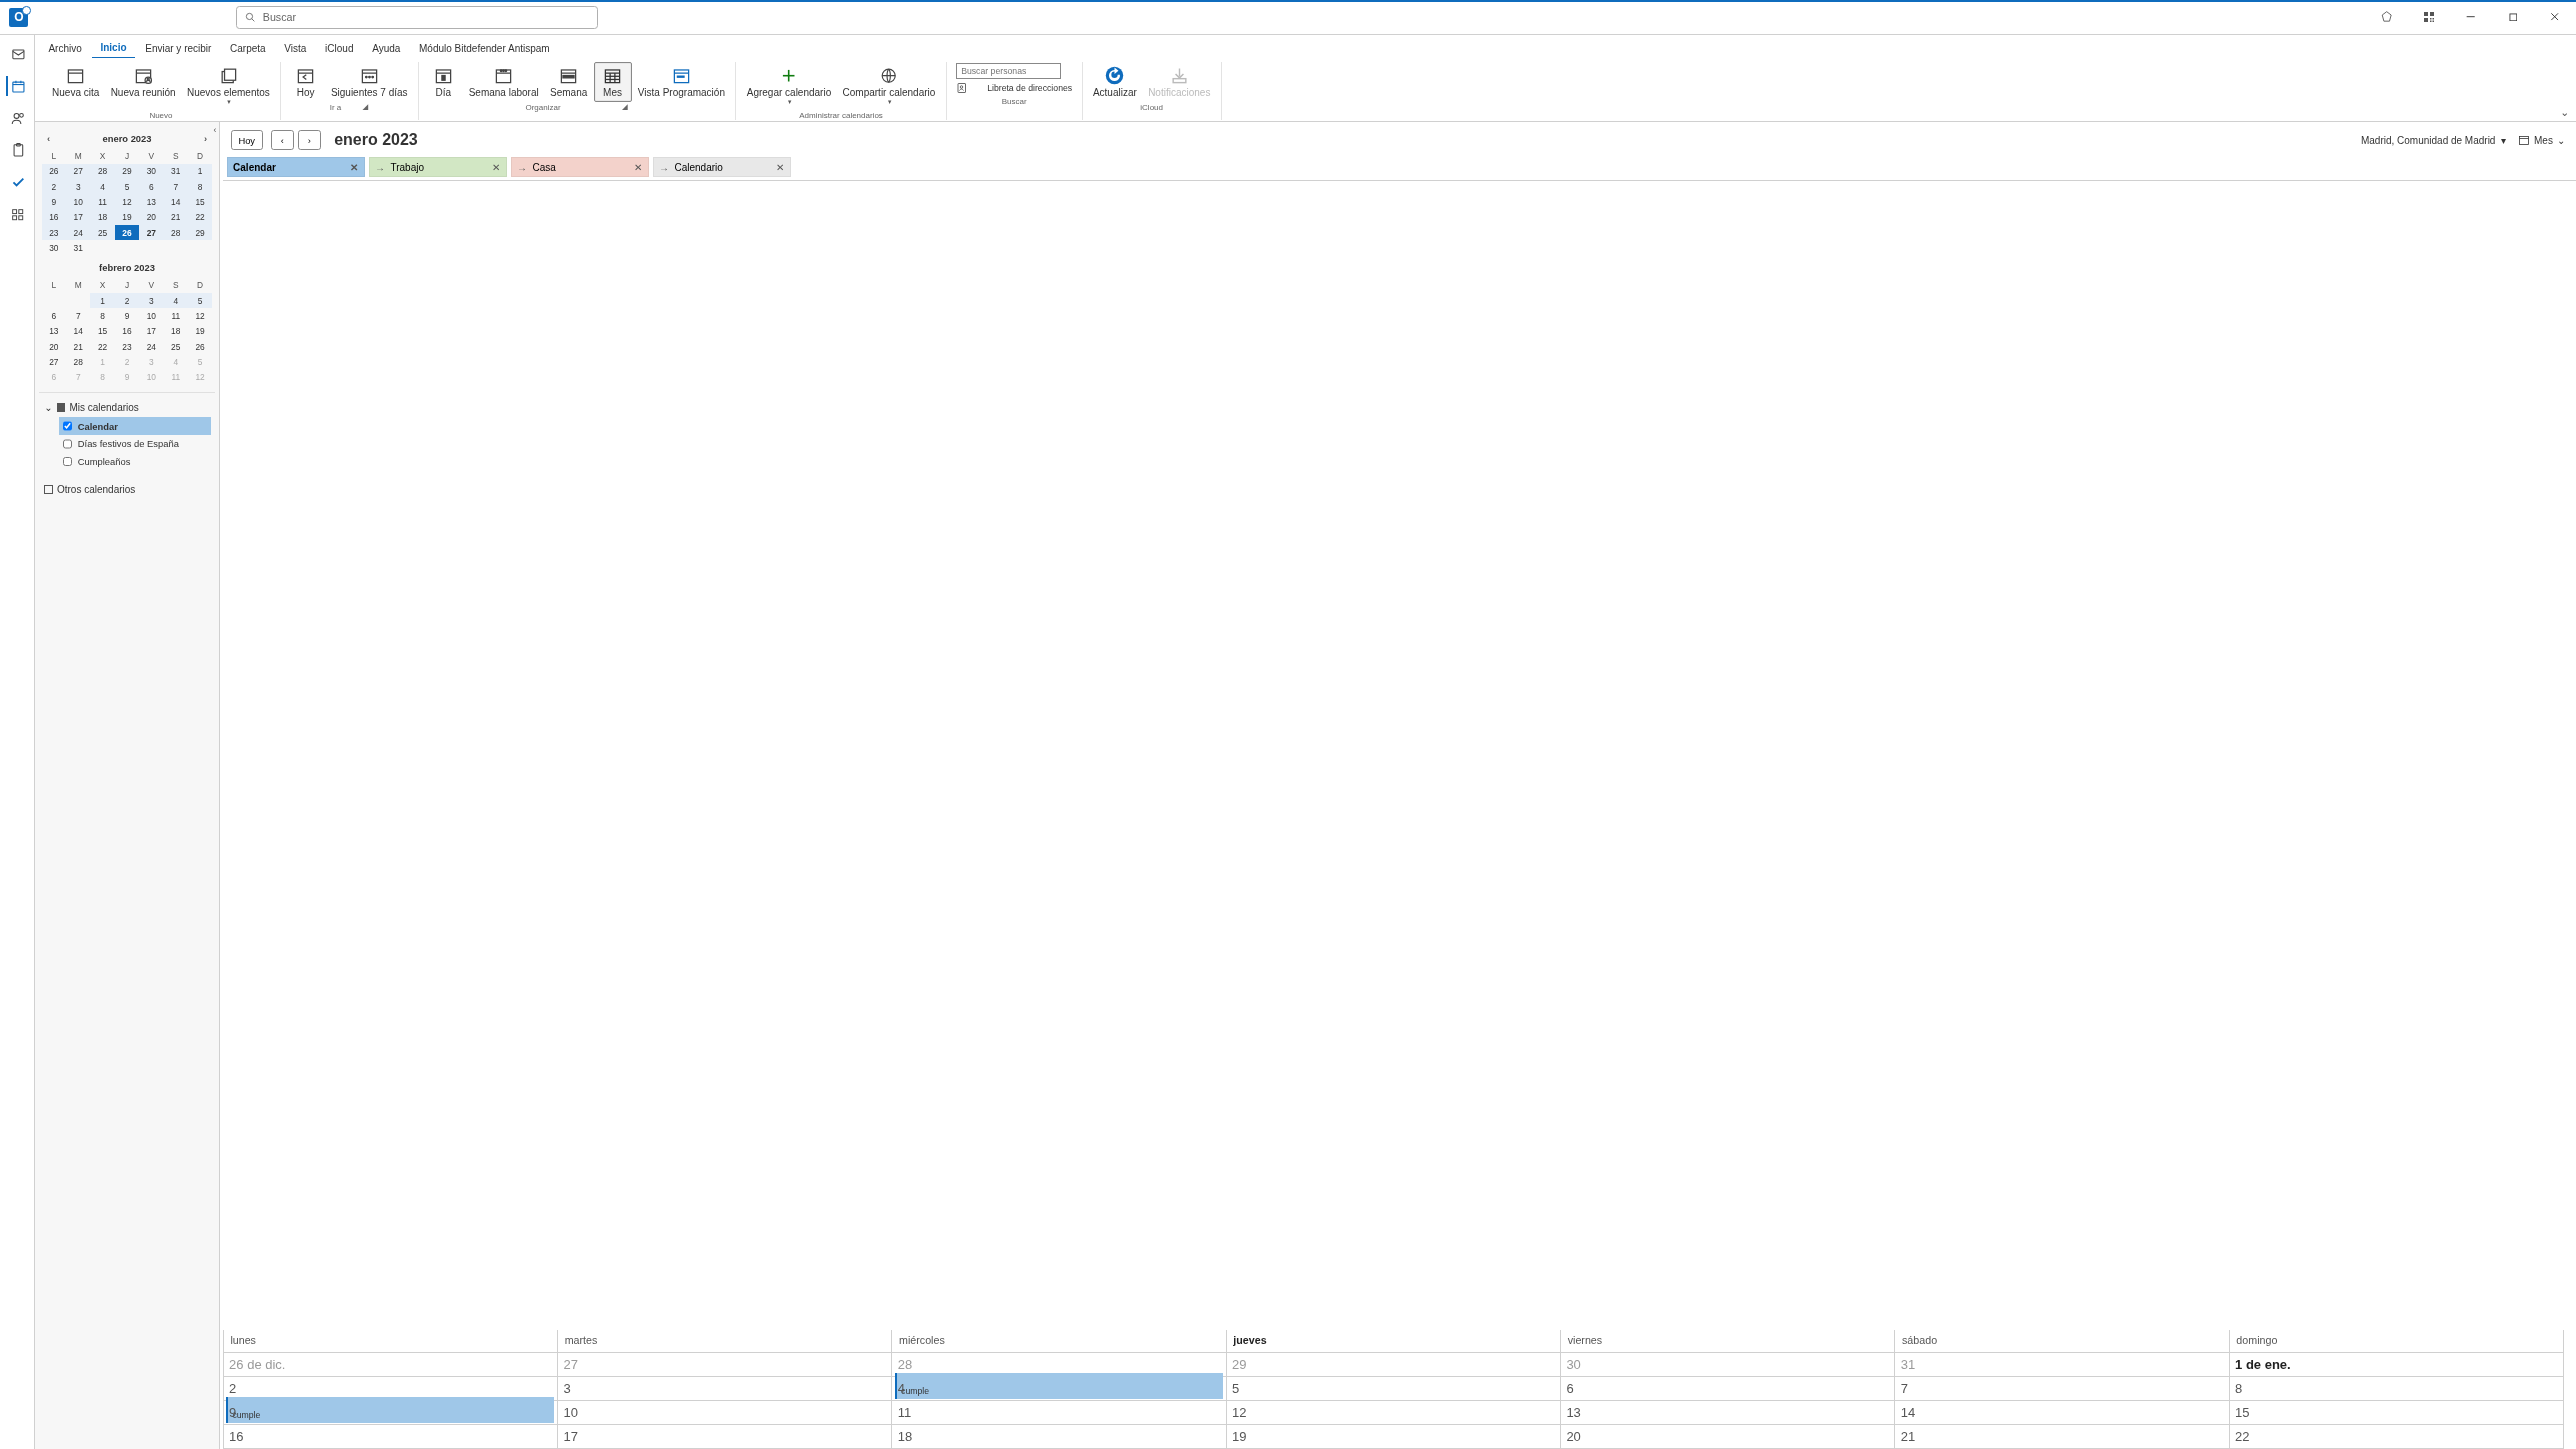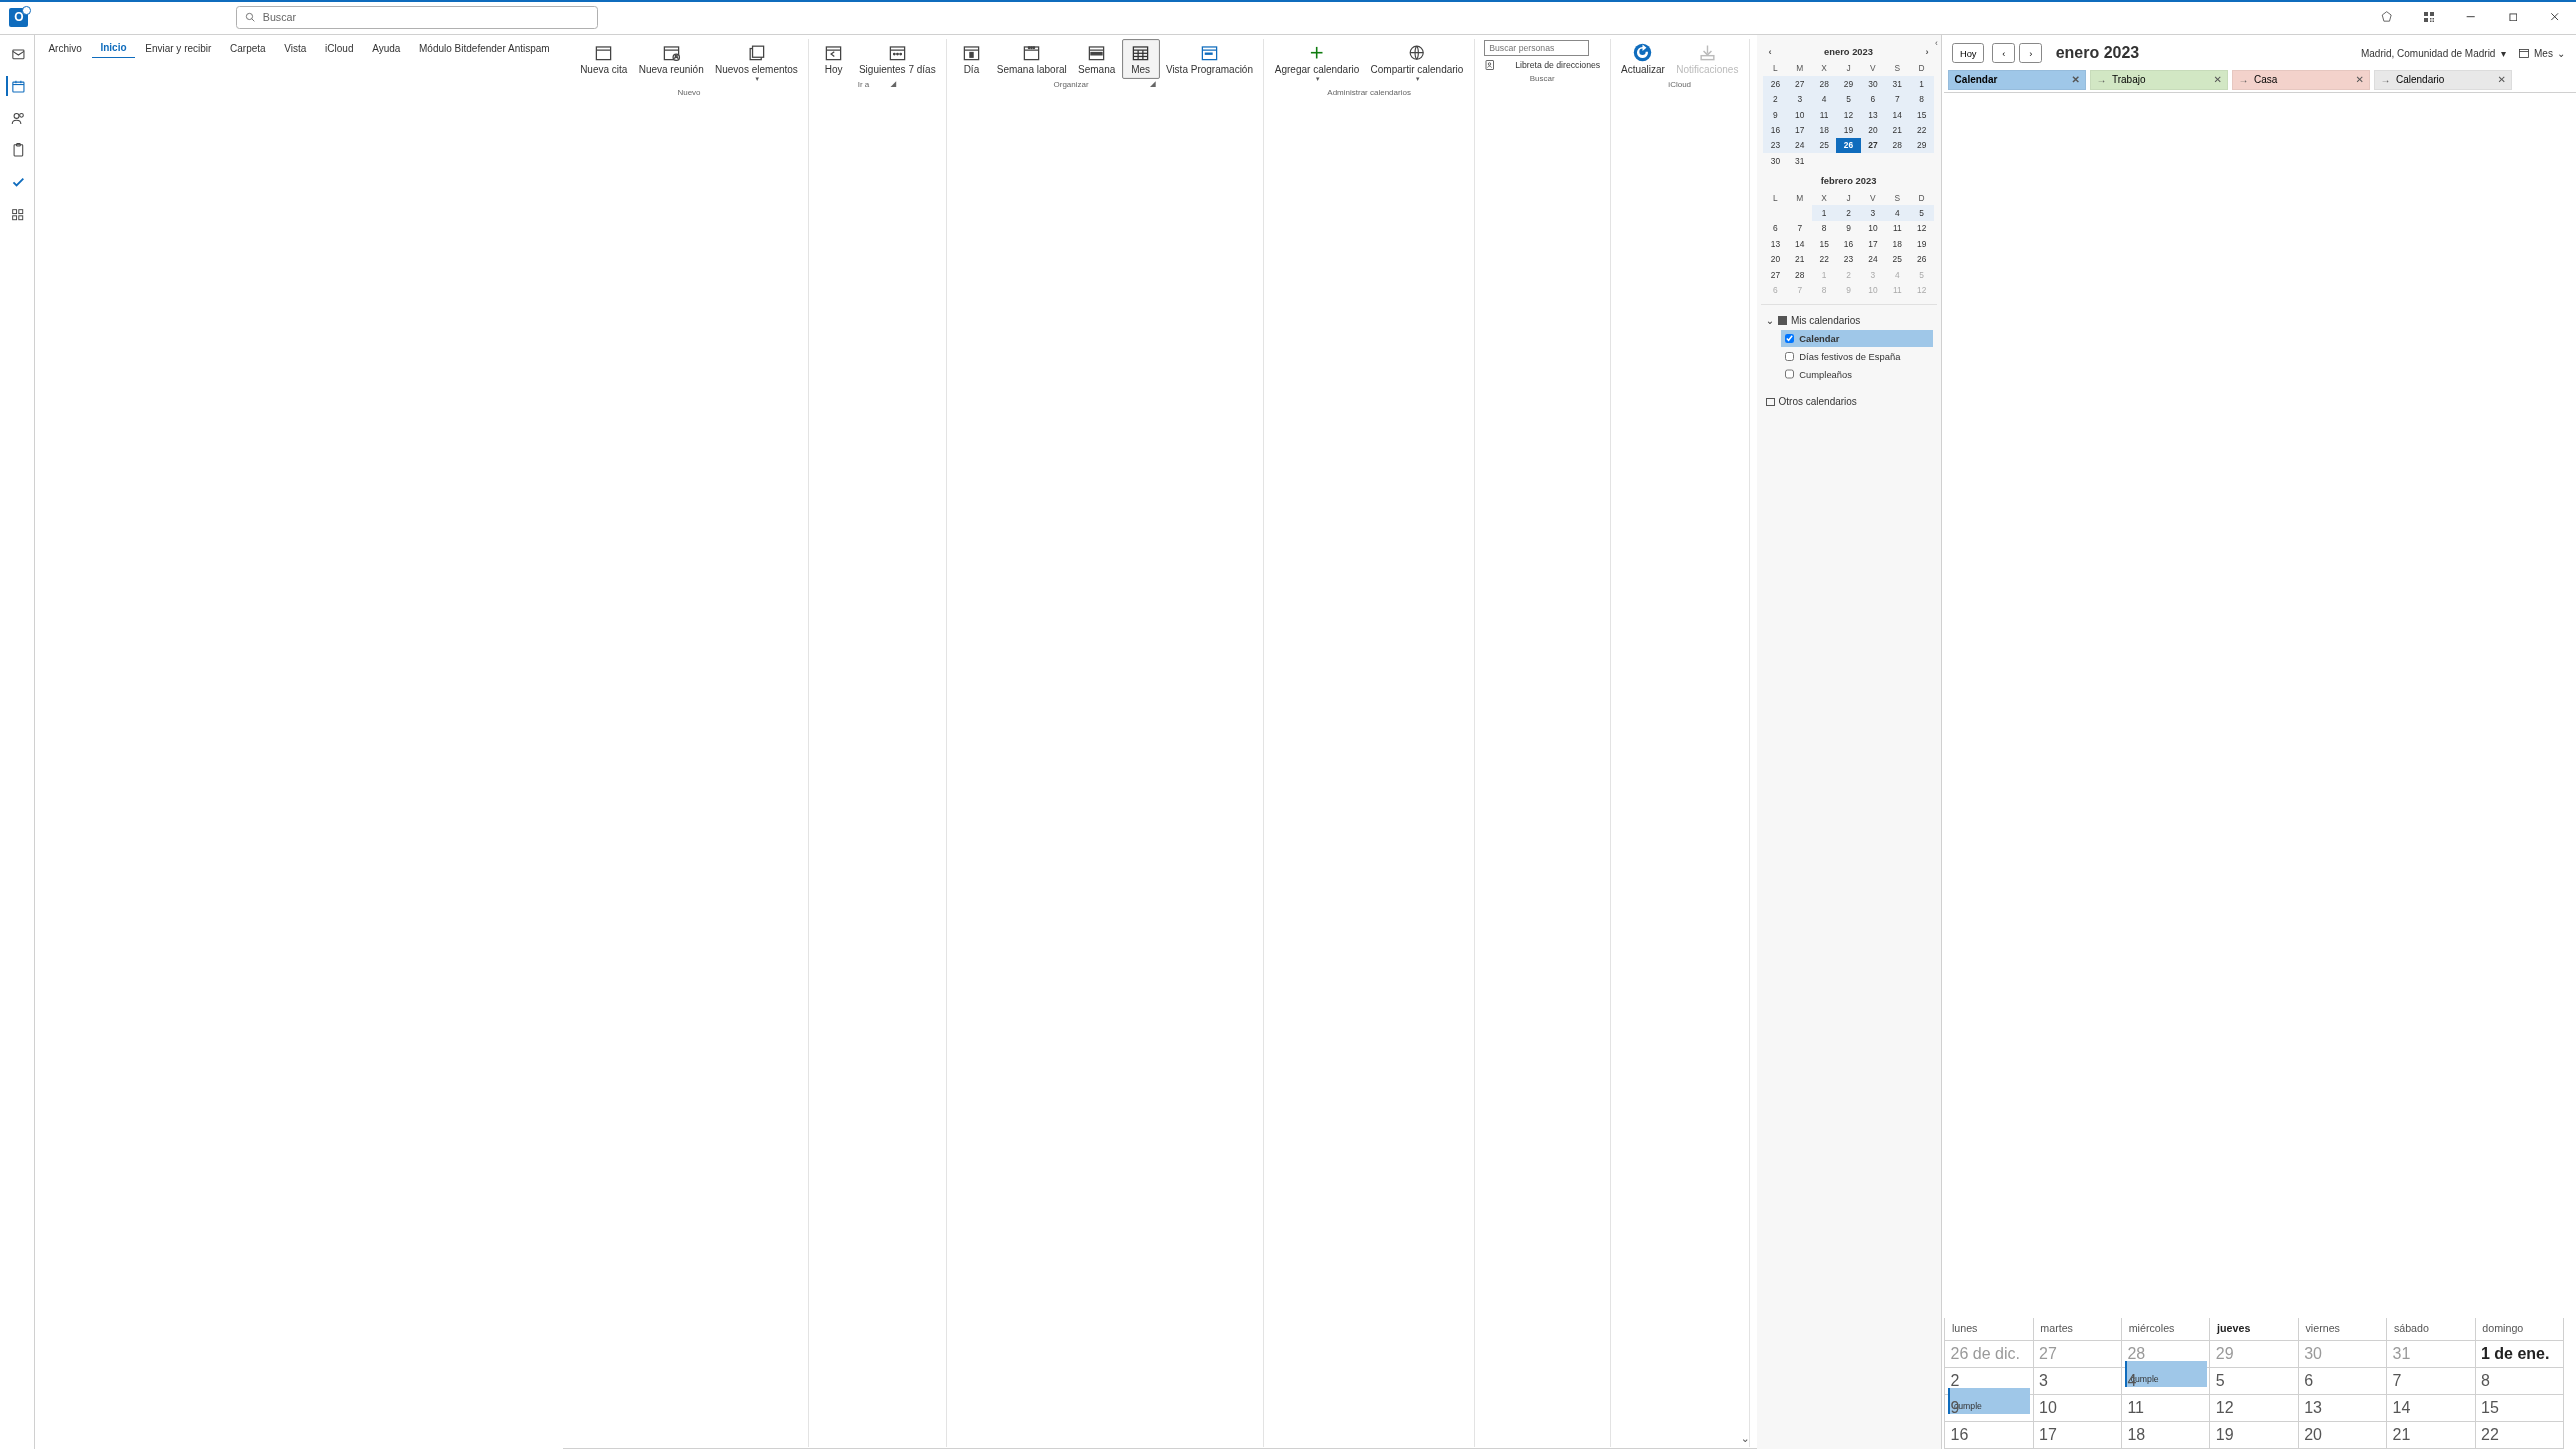--- a/index.html
+++ b/index.html
@@ -9,21 +9,21 @@
 .titlebar .logo::after { content:''; position:absolute; right:-2.7px; top:-1.3px; width:6.7px; height:6.7px; border:1.3px solid #0f6cbd; border-radius:50%; background:#fff;}
 .searchbox { margin-left: 208px; width: 362px; height: 23px; border:0.7px solid #b0b0b0; border-radius:3.4px; display:flex; align-items:center; padding:0 8px; color:#666; }
 .searchbox svg { width:10.7px; height:10.7px; margin-right:6.7px; stroke:#666; }
 .titlebar-right { margin-left:auto; display:flex; align-items:center; gap:19px; padding-right:9.4px;}
 .titlebar-right .win-btn { width:23px; height:23px; display:flex; align-items:center; justify-content:center; color:#333;}
 .titlebar-topline { position:absolute; top:0; left:0; right:0; height:2px; background:#0f6cbd;}
 .mainrow { display:flex; height: calc(100% - 35px); }
 .leftrail { width:35px; border-right:0.7px solid #d0d0d0; display:flex; flex-direction:column; align-items:center; padding-top:9.4px; gap:12px;}
 .leftrail .railicon { width:20px; height:20px; display:flex; align-items:center; justify-content:center; color:#444; border-left:2px solid transparent; margin-left:-2px; padding-left:2px;}
 .leftrail .railicon.active { color:#0f6cbd; border-left-color:#0f6cbd;}
-.appbody { flex:1; display:flex; flex-direction:row; min-width:0;}
+.appbody { flex:1; display:flex; flex-direction:column; min-width:0;}
 .menubar { height:23px; display:flex; align-items:flex-end; padding:0 5.4px; gap:2.7px;}
 .menubar .mitem { padding:4px 8px; font-size:10px; color:#333; cursor:default;}
 .menubar .mitem.active { color:#0f6cbd; border-bottom:1.3px solid #0f6cbd; font-weight:600;}
 .ribbon { border-bottom:0.7px solid #d0d0d0; display:flex; align-items:stretch; padding:4px 6.7px 1.3px 6.7px; position:relative;}
 .ribbon-group { display:flex; flex-direction:column; align-items:center; padding:0 5.4px; border-right:0.7px solid #e3e3e3;}
 .ribbon-group:last-of-type { border-right:none;}
 .ribbon-row { display:flex; gap:1.3px; }
 .rbtn { display:flex; flex-direction:column; align-items:center; justify-content:flex-start; min-width:38px; padding:2.7px 4px; font-size:10px; color:#333; text-align:center; line-height:1.15; border:0.7px solid transparent; border-radius:2px;}
 .rbtn.active { background:#f3f3f3; border-color:#888; box-shadow: inset 0 0 0 0.7px rgba(0,0,0,.06);}
 .rbtn .ricon { width:20px; height:20px; display:flex; align-items:center; justify-content:center; margin-bottom:1.3px; color:#3a3a3a;}
@@ -71,21 +71,21 @@
 .ctab.blue { background:#9fc7e8; font-weight:700;}
 .ctab.green { background:#d2e7c4;}
 .ctab.red { background:#f3d2cb;}
 .ctab.gray { background:#e8e8e8;}
 .grid-wrap { flex:1; display:flex; min-height:0; border-top:0.7px solid #d0d0d0; margin:2.7px 0 0 2.7px;align-items:flex-end;}
 .cal-grid { flex:1; display:grid; grid-template-columns: repeat(7,1fr); grid-template-rows: 23px repeat(4, 1fr); border-left:0.7px solid #d0d0d0;}
 .cal-grid .colhead { border-right:0.7px solid #d0d0d0; border-bottom:0.7px solid #d0d0d0; padding:4px 6.7px; font-size:10.7px; color:#555; background:#fff;}
 .cal-grid .colhead.today { font-weight:700; color:#222;}
 .cal-grid .cell { border-right:0.7px solid #d0d0d0; border-bottom:0.7px solid #d0d0d0; position:relative; padding:4px 5.4px; font-size:10.7px; color:#555;}
 .cal-grid .cell.bold .dnum { color:#222; font-weight:700;}
-.cal-grid .cell .dnum { font-size:16px;}
+.cal-grid .cell .dnum { font-size:13px;}
 .cal-grid .cell.dim .dnum { color:#9a9a9a;}
 .event { position:absolute; left:2.7px; right:2.7px; top:20px; height:14.8px; background:#9fc7e8; border-left:2.7px solid #0f6cbd; font-size:8.7px; color:#333; padding:13px 4px; overflow:hidden;}
 .vscroll { width:12px; background:#f0f0f0; border-left:0.7px solid #d0d0d0; position:relative;}
 .vscroll .thumb { position:absolute; left:1.3px; right:1.3px; top:56%; height:25.5px; background:#b9b9b9; border-radius:2px;}
 .vscroll .arrow { position:absolute; left:0; right:0; text-align:center; color:#888; font-size:7.4px;}
 .vscroll .arrow.up { top:1.3px;} 
 svg { display:block; }
 .chevd::after { content:'▾'; font-size:6.7px; margin-left:1.3px; color:#555;}
 </style>
 </head>

